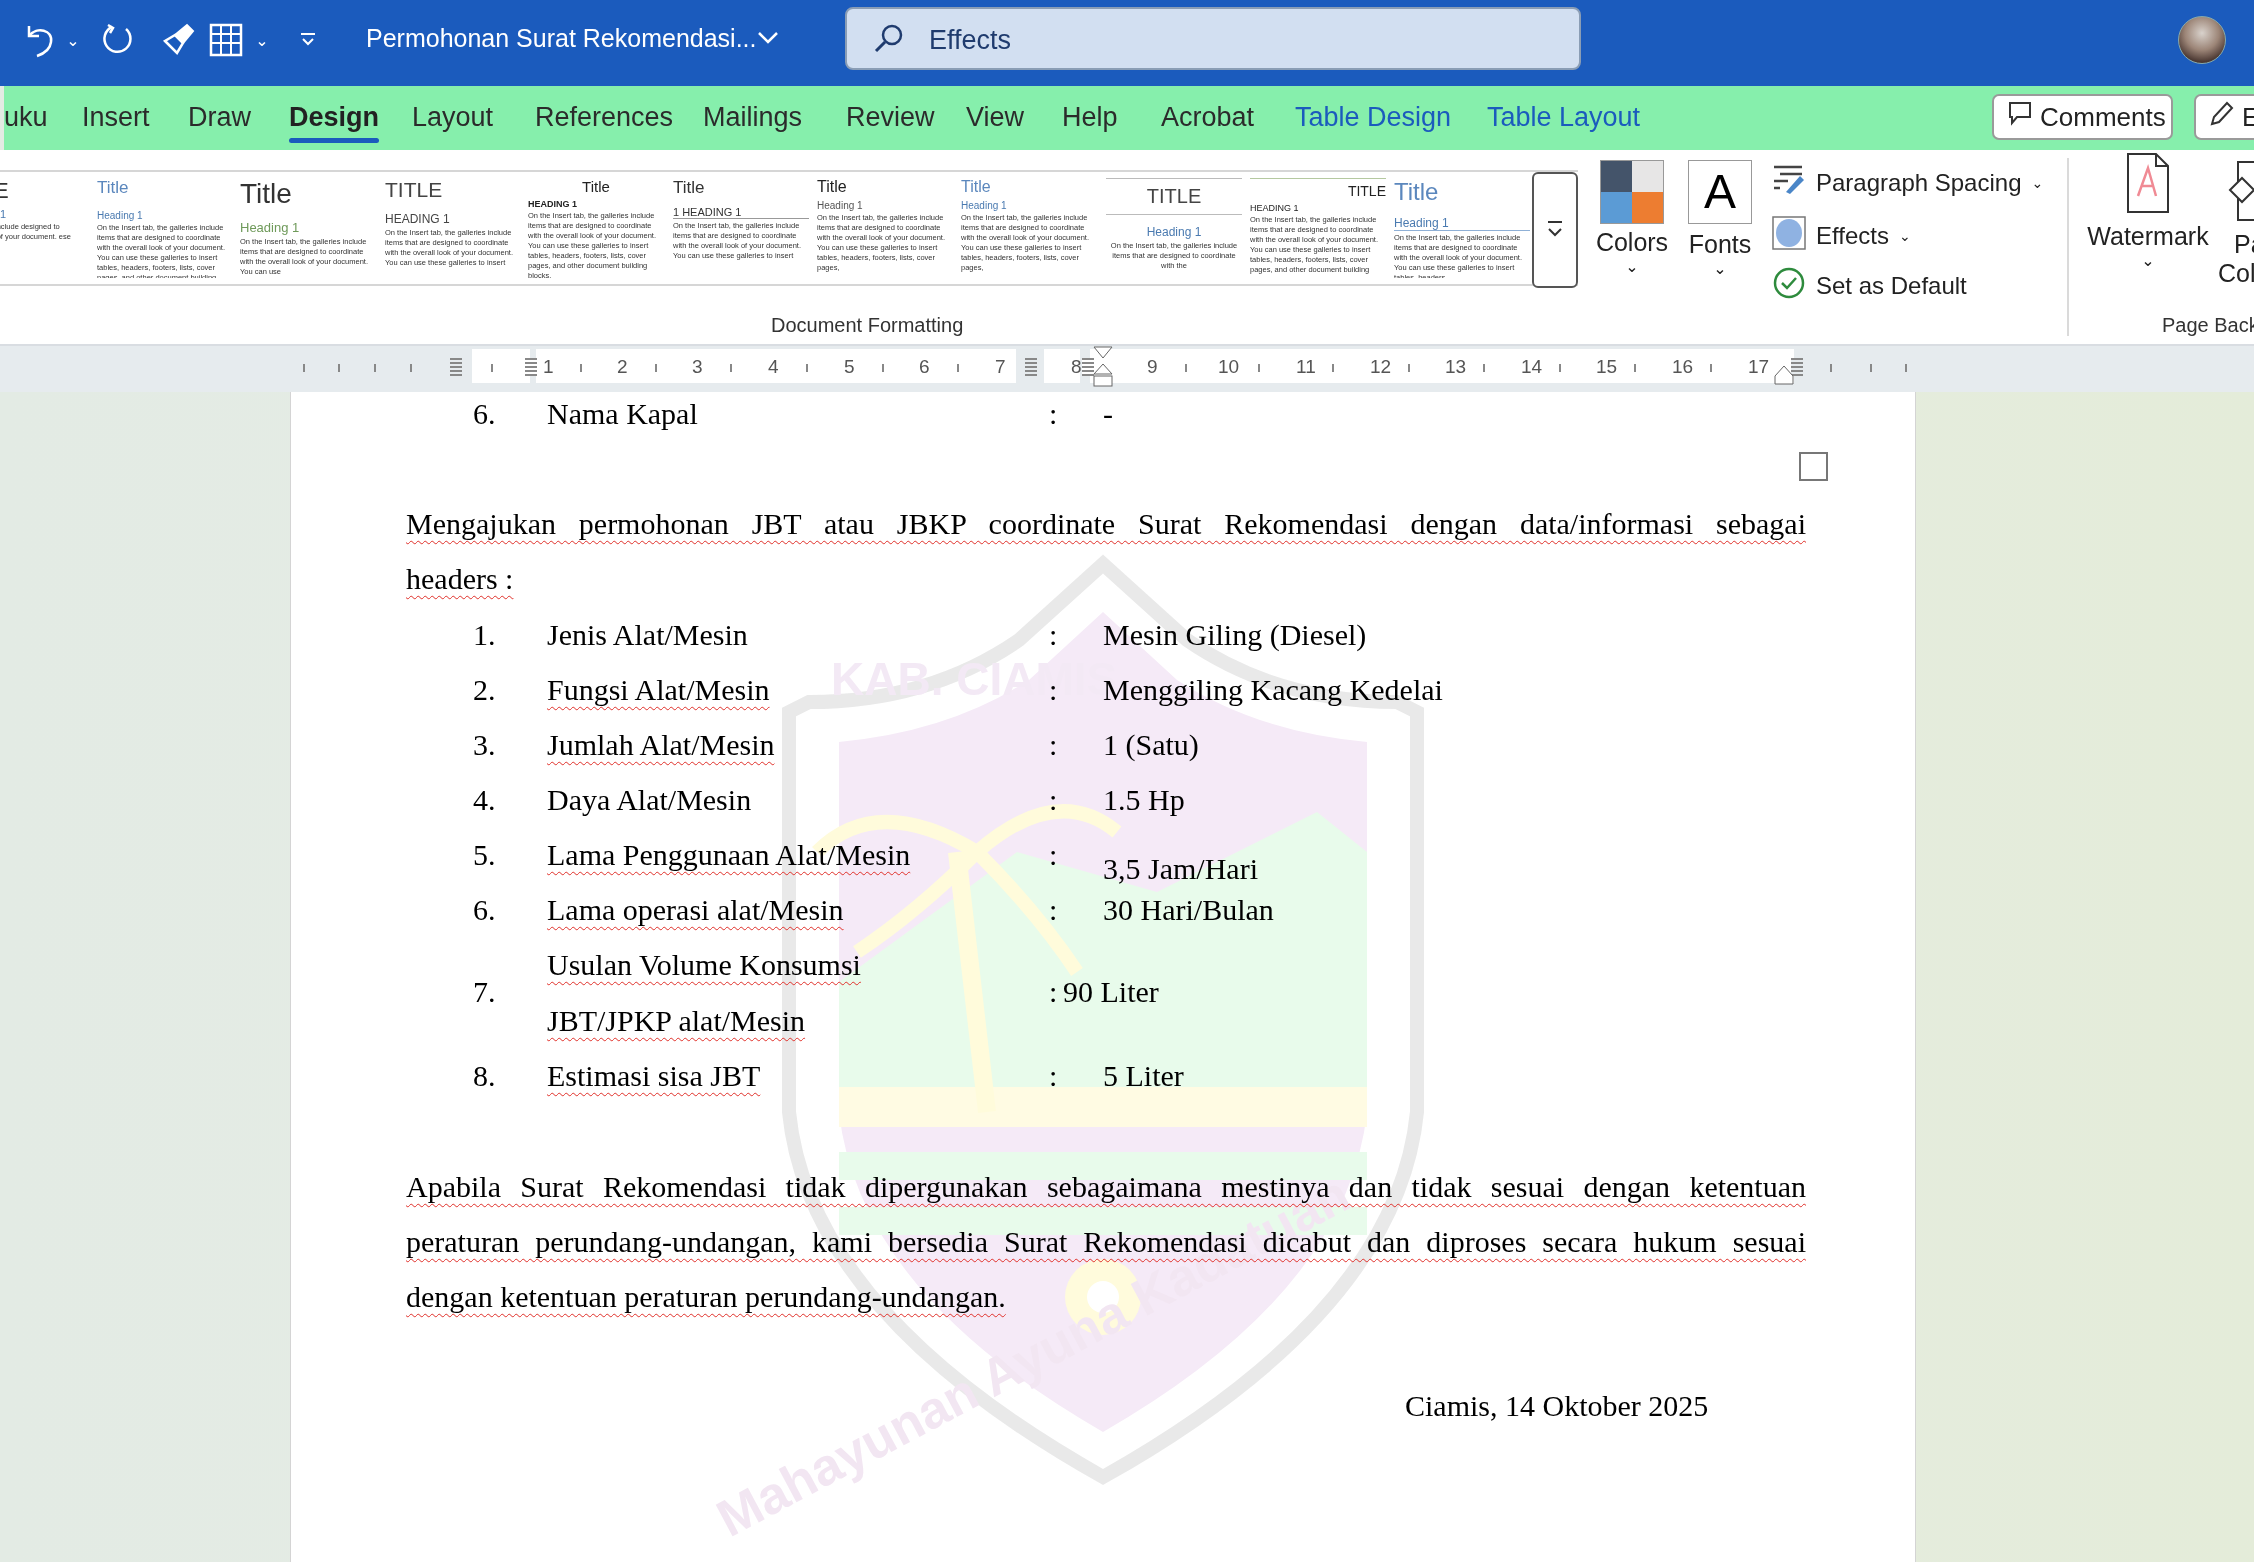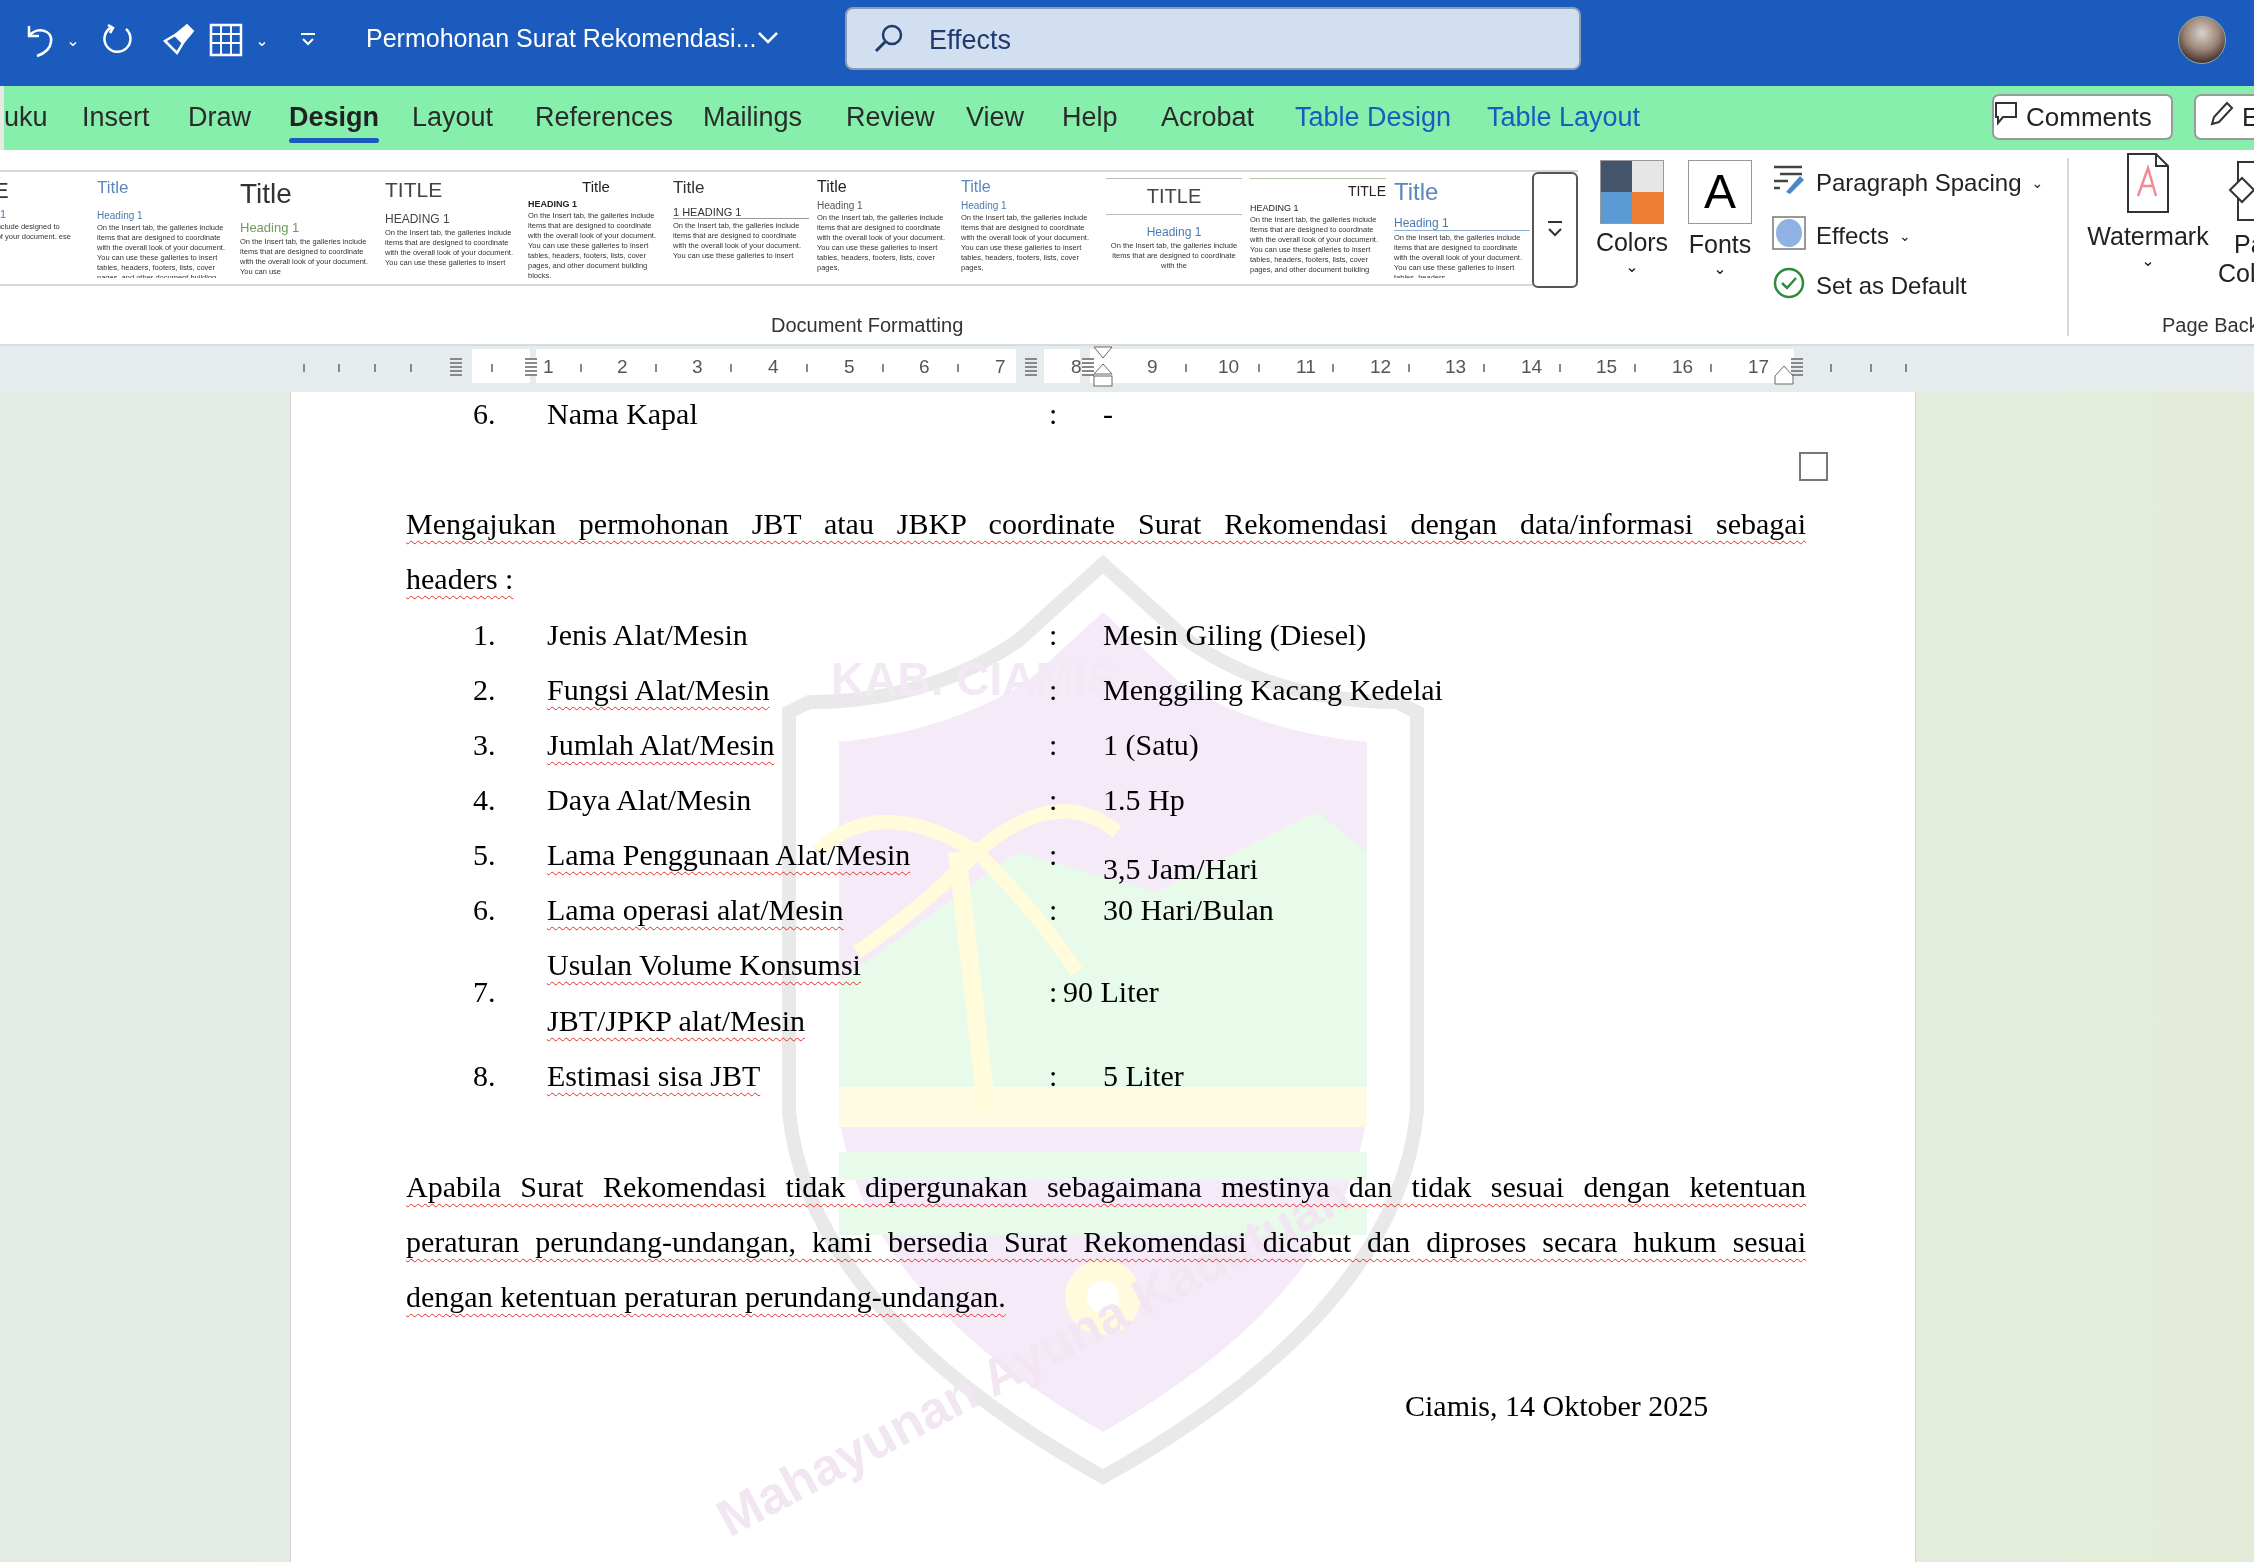--- a/index.html
+++ b/index.html
@@ -11,21 +11,21 @@
   .title-chev{position:absolute;left:756px;top:22px;font-size:26px;color:#fff}
   .search{position:absolute;left:845px;top:7px;width:736px;height:63px;background:#d2dff1;border:2px solid #8a9db5;border-radius:8px}
   .search-text{position:absolute;left:82px;top:16px;font-size:27px;color:#1f3b6e}
   .search-icon{position:absolute;left:26px;top:14px}
   .avatar{position:absolute;left:2178px;top:16px;width:48px;height:48px;border-radius:50%;background:radial-gradient(circle at 50% 35%,#d9d2cc 0%,#9c8577 45%,#4d3a34 75%,#2c2220 100%);border:1px solid #8aa}
   .tabs{position:absolute;left:4px;top:86px;width:2254px;height:64px;background:#86efac}
   .tab{position:absolute;top:16px;font-size:27px;color:#2b2b2b;white-space:nowrap}
   .tab.active{font-weight:bold;color:#222}
   .tab.active::after{content:"";position:absolute;left:0;right:0;bottom:-10px;height:5px;border-radius:3px;background:#1b5bbd}
   .tab.ctx{color:#1b5bbd}
-  .btn-comments{position:absolute;left:1988px;top:8px;width:181px;height:46px;border:2px solid #9a9a9a;border-radius:7px;background:#fff;font-size:26px;color:#222;display:flex;align-items:center;gap:8px}
+  .btn-comments{position:absolute;left:1988px;top:8px;width:181px;height:46px;border:2px solid #9a9a9a;border-radius:7px;background:#fff;font-size:26px;color:#222;display:flex;align-items:center;padding-left:14px;gap:8px}
   .btn-edit{position:absolute;left:2190px;top:8px;width:100px;height:46px;border:2px solid #9a9a9a;border-radius:7px;background:#fff;font-size:26px;color:#222;display:flex;align-items:center;padding-left:12px;gap:8px}
   .ribbon{position:absolute;left:0;top:150px;width:2254px;height:196px;background:#fff;border-bottom:2px solid #d9dde2}
   .gallery{position:absolute;left:0;top:20px;width:1578px;height:116px;border-top:2px solid #d6d6d6;border-bottom:2px solid #d6d6d6;overflow:hidden}
   .style-item{position:absolute;top:6px;width:136px;height:100px;overflow:hidden;color:#333;font-family:"Liberation Sans",sans-serif}
   .style-item .t{display:block;white-space:nowrap}
   .style-item .h{display:block;white-space:nowrap;margin-top:4px}
   .style-item .b{display:block;font-size:7.5px;line-height:10px;color:#333;margin-top:2px}
   .gallery-more{position:absolute;left:1532px;top:22px;width:46px;height:116px;border:2px solid #555;border-radius:6px;background:#fff;display:flex;align-items:center;justify-content:center}
   .group-label{position:absolute;top:164px;font-size:20px;color:#333;white-space:nowrap}
   .rb-big{position:absolute;text-align:center;font-size:25px;color:#222}

